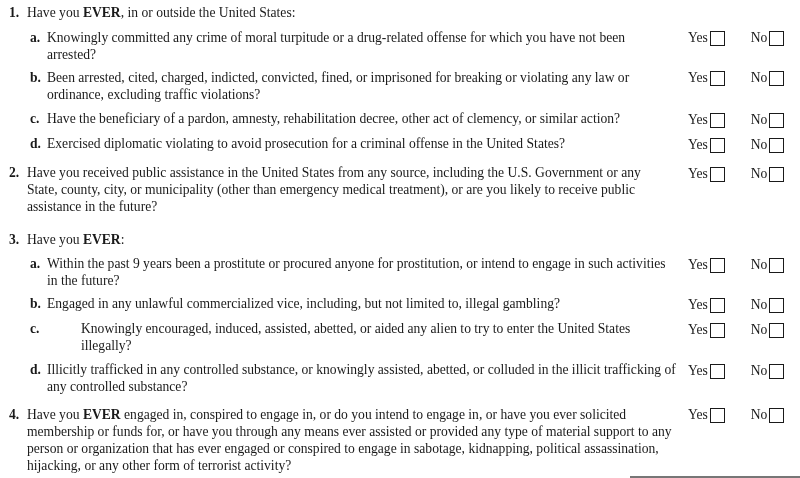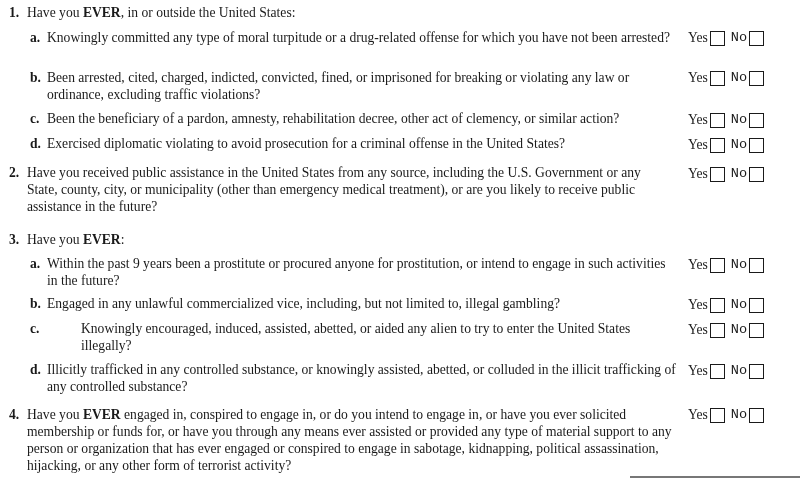--- a/index.html
+++ b/index.html
@@ -48,41 +48,41 @@
   .yn .box {
     display: inline-block;
     width: 15px;
     height: 15px;
     border: 1.4px solid #1a1a1a;
     box-sizing: border-box;
     margin-left: 2px;
     background: #fff;
     cursor: pointer;
   }
-  .yn .no-lbl { margin-left: 6px; font-family: Liberation Mono, monospace; }
+  .yn .no-lbl { margin-left: 26px; }
   .bottom-rule {
     position: absolute;
     left: 630px;
     top: 476px;
     width: 170px;
     height: 2px;
     background: #777;
   }
 </style>
 </head>
 <body>
 
 <div class="q top" style="top:4px;">
   <span class="num">1.</span>
   <span class="text"><span>Have you </span><b>EVER</b><span>, in or outside the United States:</span></span>
 </div>
 
 <div class="q sub" style="top:29px;">
   <span class="num">a.</span>
-  <span class="text">Knowingly committed any type of moral turpitude or a drug-related offense for which you have not been arrested?</span>
+  <span class="text">Knowingly committed any crime of moral turpitude or a drug-related offense for which you have not been arrested?</span>
   <span class="yn" style="top:-1px;">
     <span class="lbl">Yes</span>
       <span class="box"></span>
     <span class="lbl no-lbl">No</span>
       <span class="box"></span>
   </span>
 </div>
 
 <div class="q sub" style="top:69px;">
   <span class="num">b.</span>
@@ -90,21 +90,21 @@
   <span class="yn" style="top:-1px;">
     <span class="lbl">Yes</span>
       <span class="box"></span>
     <span class="lbl no-lbl">No</span>
       <span class="box"></span>
   </span>
 </div>
 
 <div class="q sub" style="top:110px;">
   <span class="num">c.</span>
-  <span class="text">Been the beneficiary of a pardon, amnesty, rehabilitation decree, other act of clemency, or similar action?</span>
+  <span class="text">Have the beneficiary of a pardon, amnesty, rehabilitation decree, other act of clemency, or similar action?</span>
   <span class="yn" style="top:0px;">
     <span class="lbl">Yes</span>
       <span class="box"></span>
     <span class="lbl no-lbl">No</span>
       <span class="box"></span>
   </span>
 </div>
 
 <div class="q sub" style="top:135px;">
   <span class="num">d.</span>

